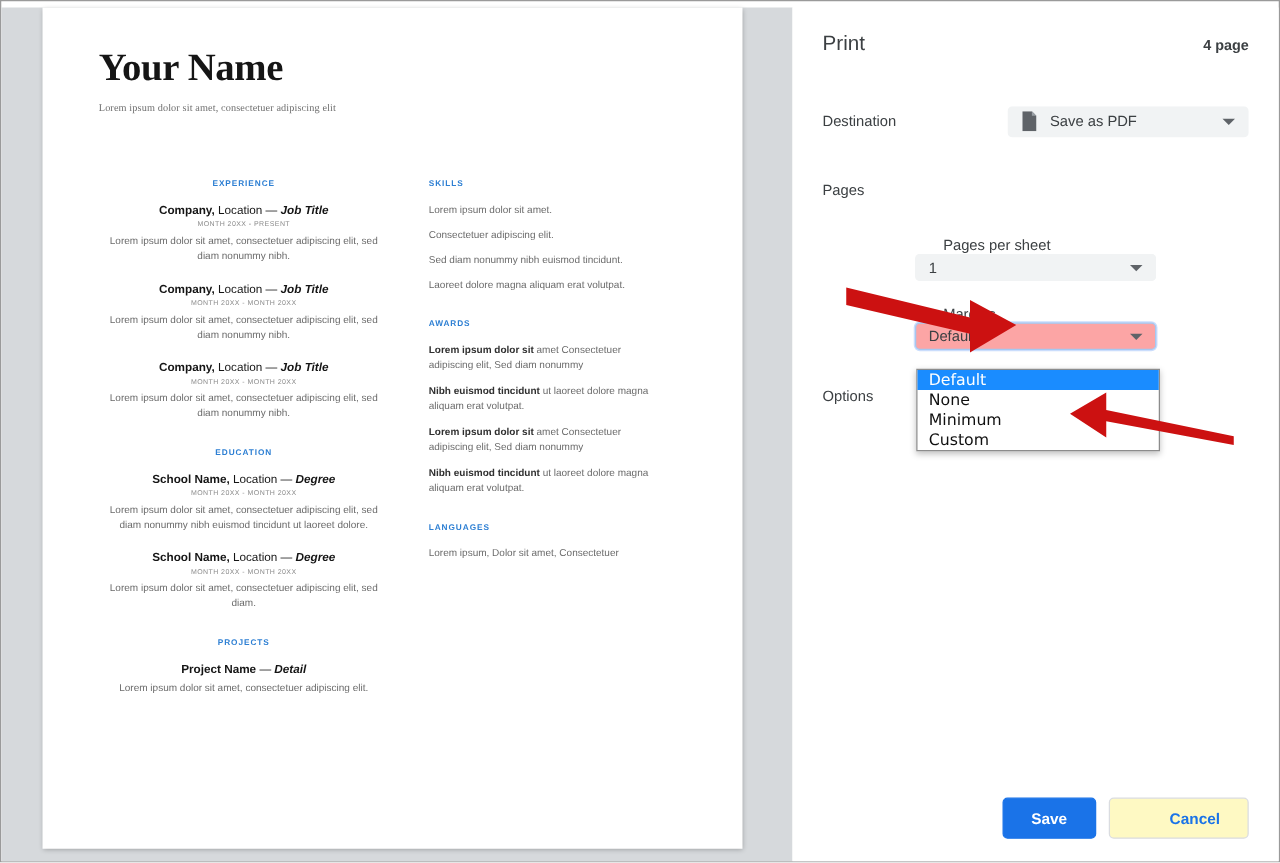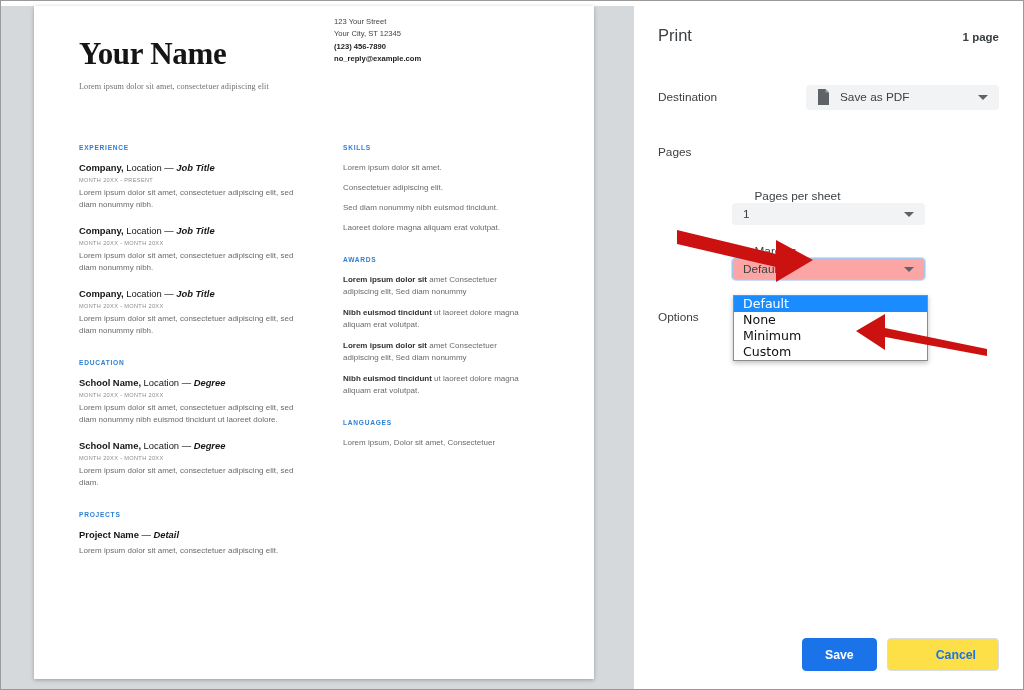--- a/index.html
+++ b/index.html
@@ -60,21 +60,21 @@
   }
   .r-contact .bold { font-weight: bold; color: #1c1c1c; }
 
   .r-cols {
     position: absolute;
     left: 45px; top: 138px;
     width: 490px;
     display: flex;
     gap: 32px;
   }
-  .r-col-left  { width: 232px; }
+  .r-col-left  { width: 232px; text-align: center; }
   .r-col-right { width: 190px; }
 
   .sec-head {
     color: #2d7fd3;
     font-family: "Liberation Sans", sans-serif;
     font-size: 6.6px;
     font-weight: bold;
     letter-spacing: 0.75px;
     margin-bottom: 11px;
   }
@@ -247,21 +247,21 @@
     cursor: pointer;
     padding: 0 22px;
   }
   #save-button {
     background: #1a73e8;
     color: #ffffff;
     border: 1px solid #1a73e8;
     min-width: 68px;
   }
   #cancel-button {
-    background: #fde047;
+    background: #fef9c3;
     color: #1a73e8;
     border: 1px solid #dadce0;
     min-width: 68px;
     padding-left: 48px;
   }
 
   
   #arrows {
     position: absolute;
     left: 0; top: 0;
@@ -276,26 +276,20 @@
 <div id="root">
 
   <div id="preview-area">
     <div id="preview-page">
 
       <div class="resume">
         <div class="r-name">Your Name</div>
         <div class="r-tagline">Lorem ipsum dolor sit amet, consectetuer adipiscing elit</div>
       </div>
 
-      <div class="r-contact">
-        <div>123 Your Street</div>
-        <div>Your City, ST 12345</div>
-        <div class="bold">(123) 456-7890</div>
-        <div class="bold">no_reply@example.com</div>
-      </div>
 
       <div class="r-cols">
 
         <div class="r-col-left">
 
           <div class="sec-block">
             <div class="sec-head">EXPERIENCE</div>
 
             <div class="entry">
               <div class="entry-title">
@@ -405,21 +399,21 @@
         </div>
       </div>
 
     </div>
   </div>
 
   <div id="print-panel">
 
     <div id="panel-header">
       <div id="panel-title">Print</div>
-      <div id="page-count">1 page</div>
+      <div id="page-count">4 page</div>
     </div>
 
     <div class="row" style="top:73px;">
       <div class="row-label">Destination</div>
       <div class="select">
         <svg class="doc-icon" viewBox="0 0 13 16">
           <path d="M1 0 H8.5 L12 3.5 V16 H1 Z" fill="#5f6368"></path>
           <path d="M8.5 0 L12 3.5 H8.5 Z" fill="#9aa0a6"></path>
         </svg>
         <span class="select-text">Save as PDF</span>

